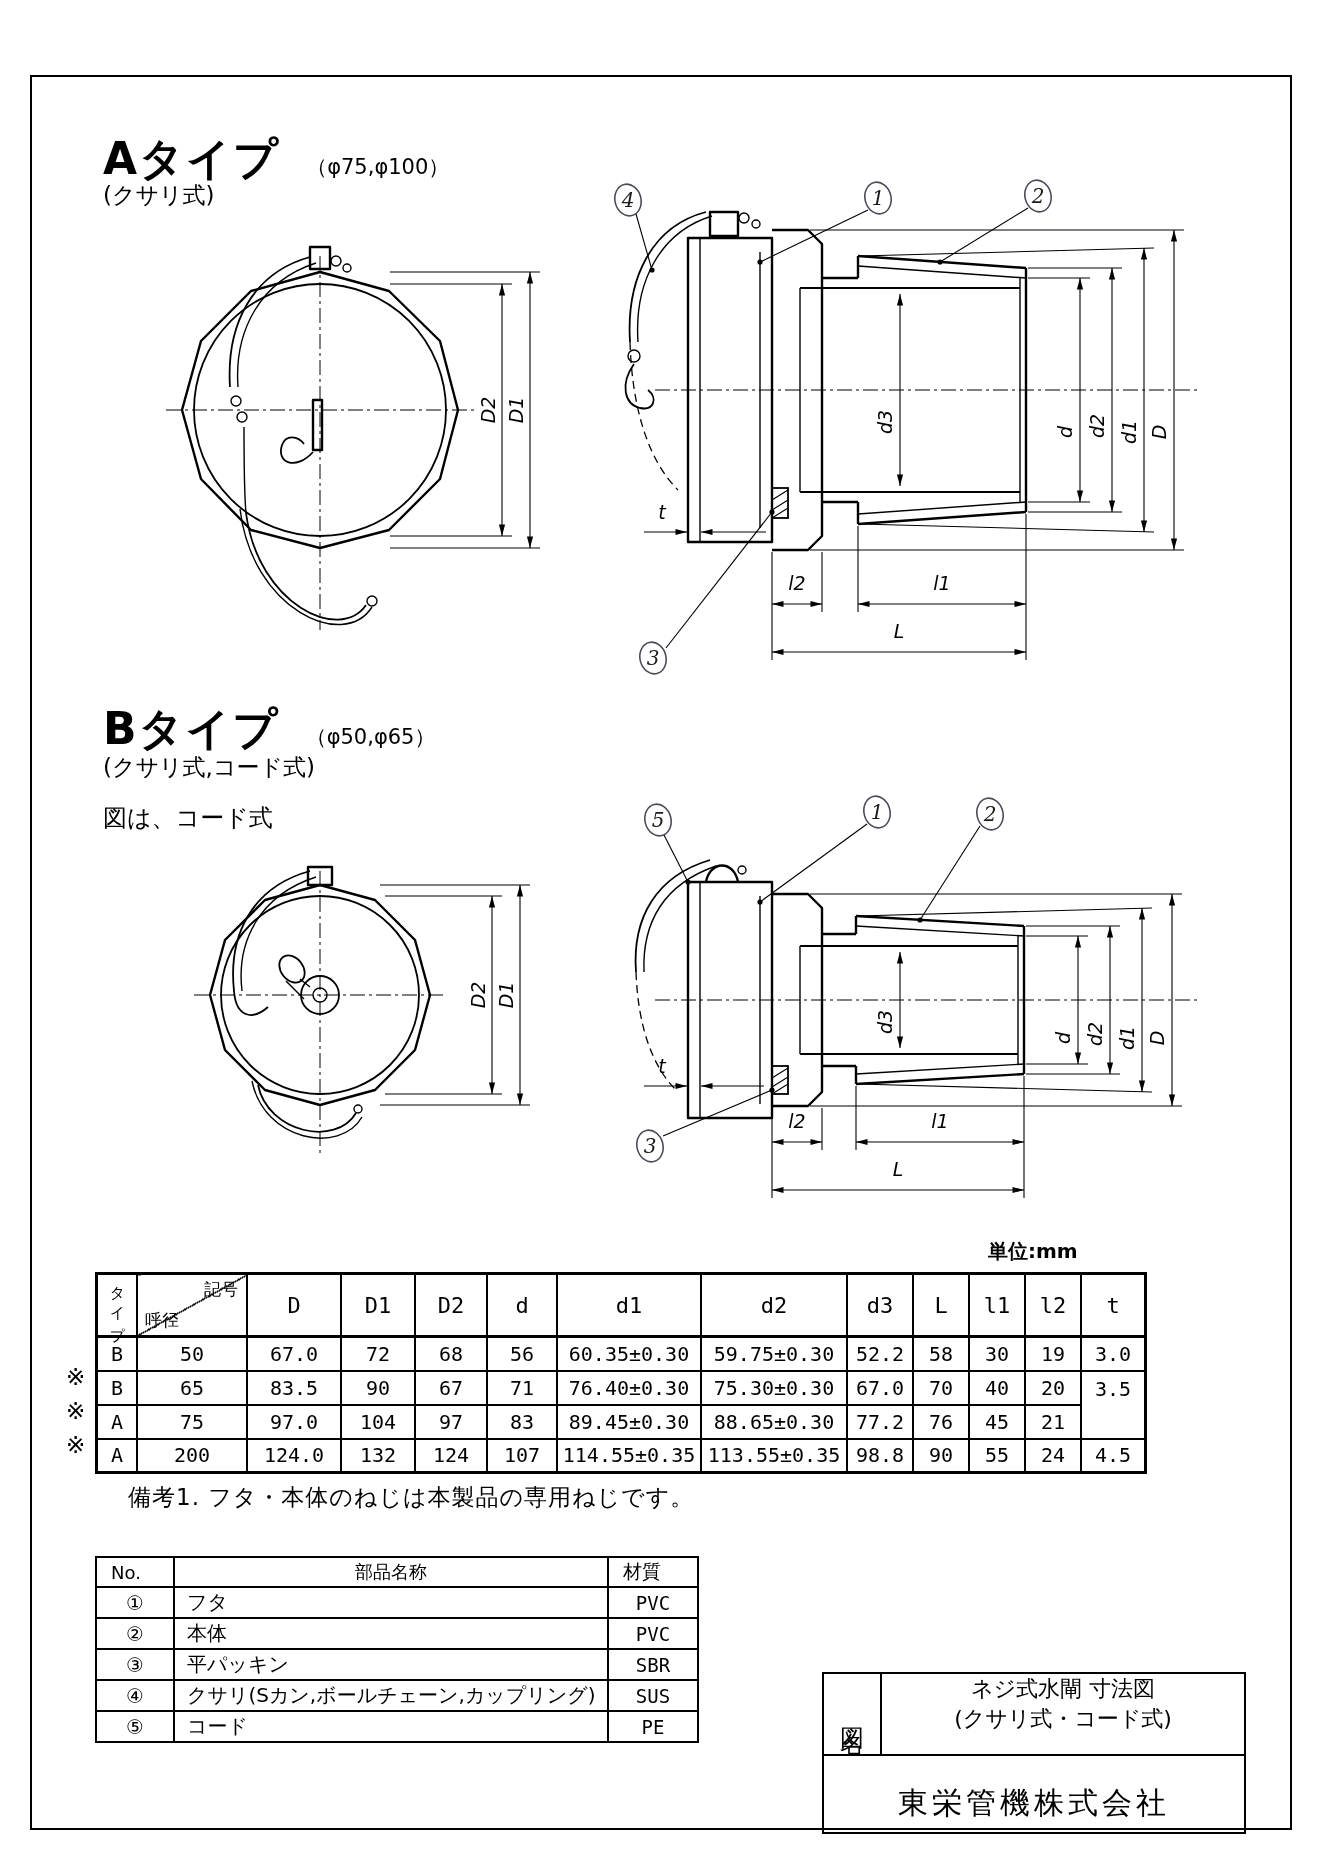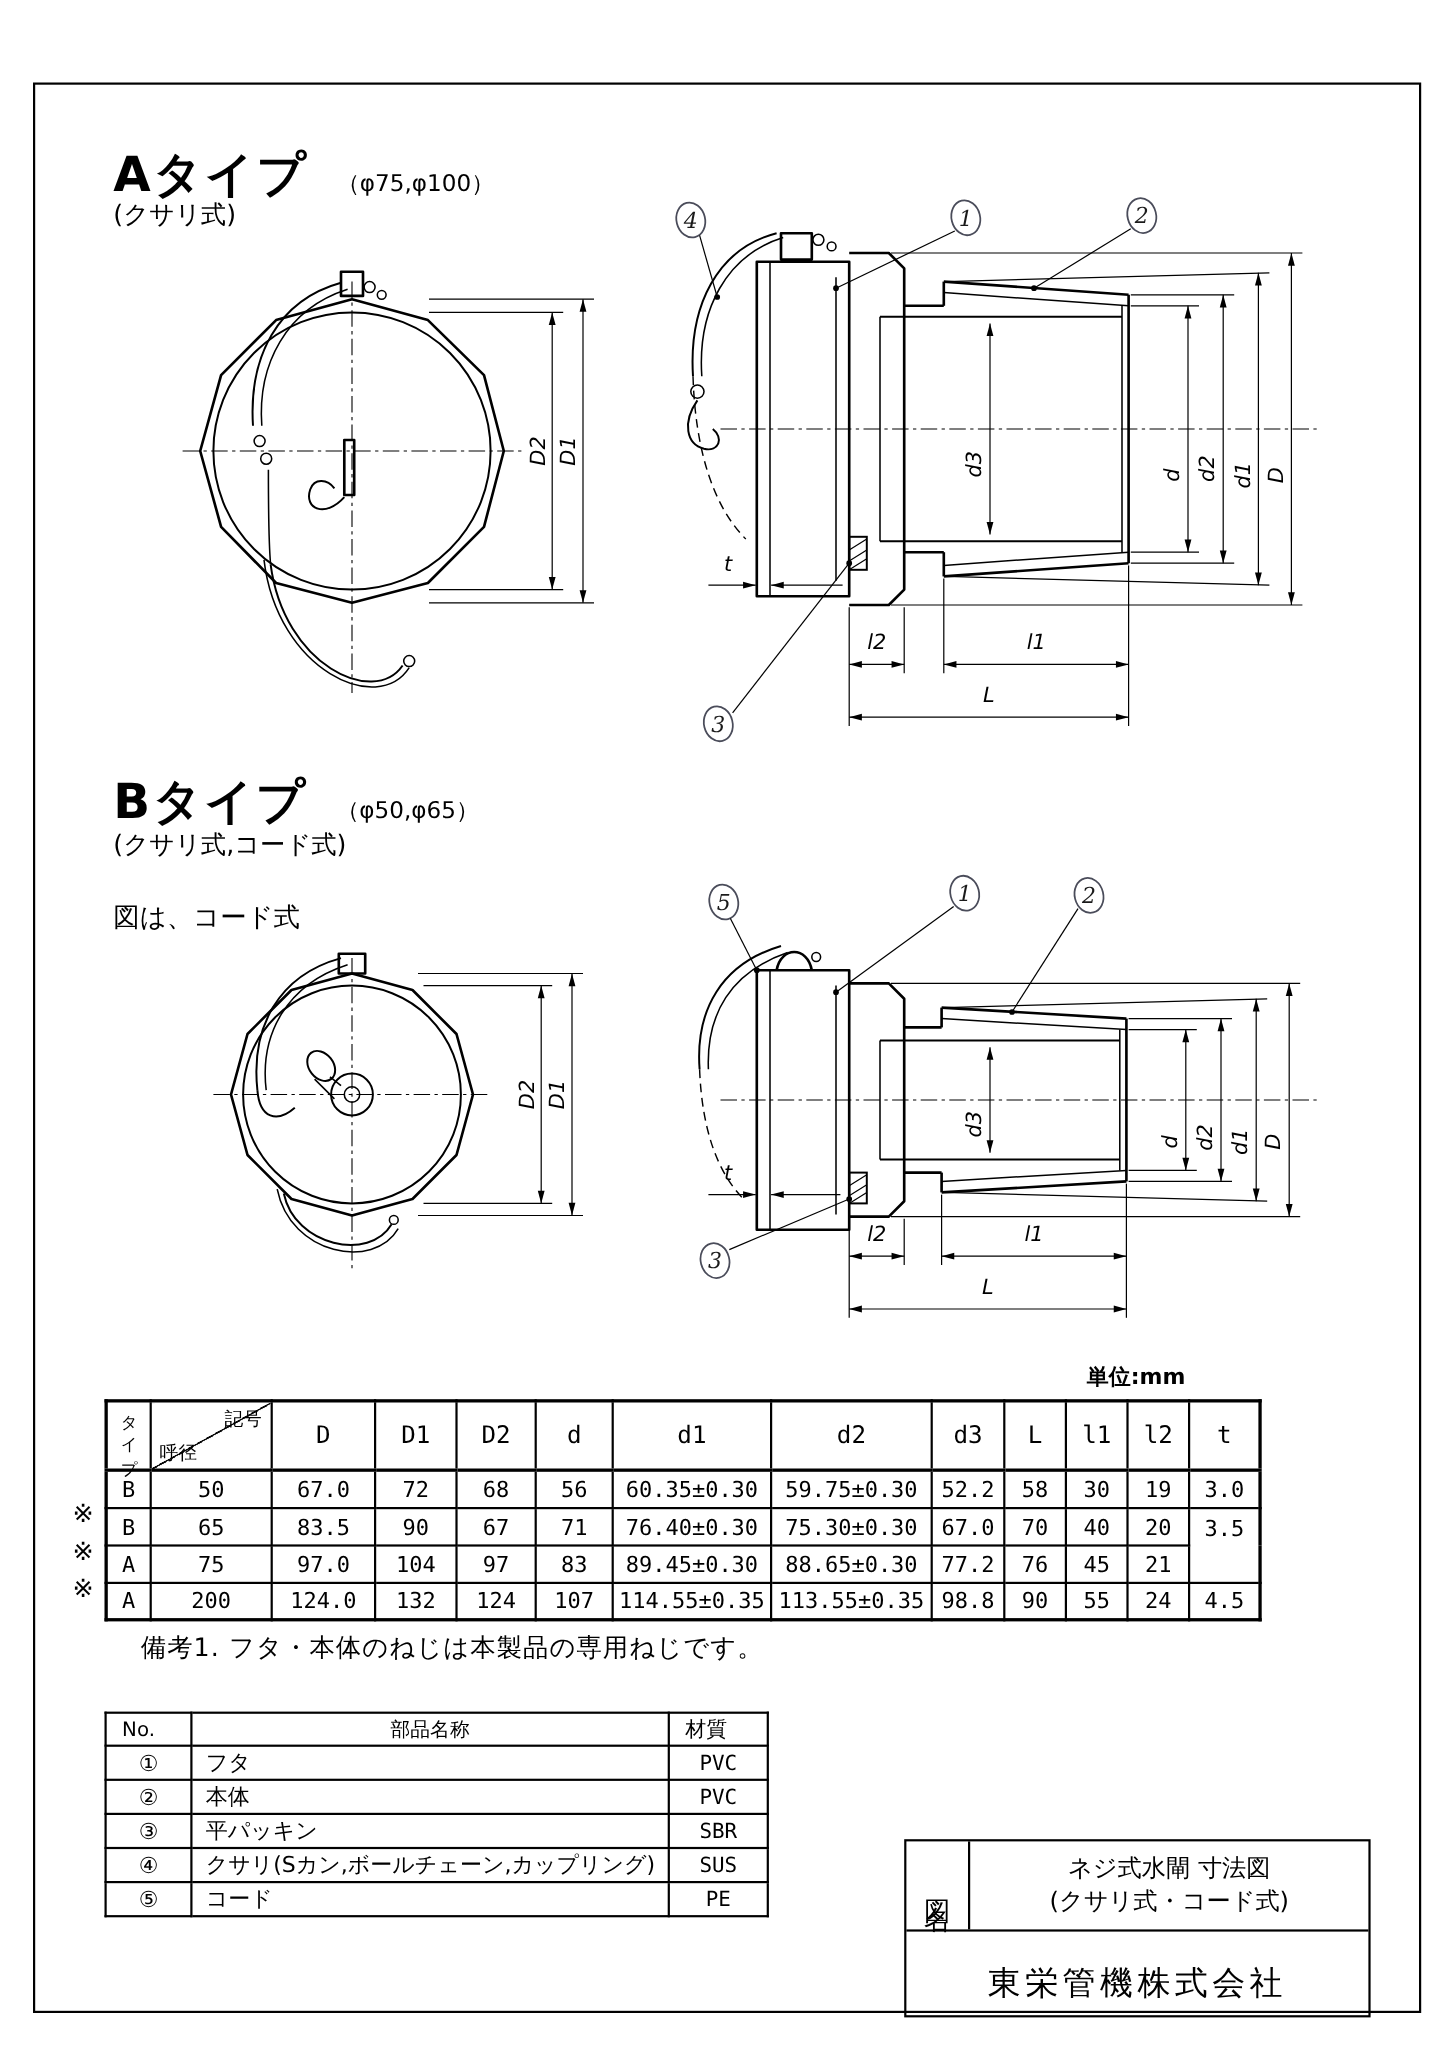--- a/index.html
+++ b/index.html
@@ -58,21 +58,21 @@
   #parttab td{font-size:20px;}
   .p-no{width:62px;text-align:center;}
   .p-name{width:420px;text-align:left;padding-left:12px !important;}
   .p-mat{width:74px;text-align:center;font-family:"DejaVu Sans Mono",monospace;font-size:19px !important;}
 
   
   #tblock{position:absolute;left:822px;top:1672px;width:420px;height:158px;border:2px solid #000;}
   #tblock .row1{display:flex;height:82px;border-bottom:2px solid #000;box-sizing:border-box;}
   #tblock .lbl{width:56px;border-right:2px solid #000;display:flex;align-items:center;justify-content:center;}
   #tblock .lbl span{writing-mode:vertical-rl;font-size:24px;letter-spacing:6px;}
-  #tblock .ttl{flex:1;display:flex;flex-direction:column;align-items:center;justify-content:center;font-size:22px;line-height:30px;}
+  #tblock .ttl{flex:1;display:flex;flex-direction:column;align-items:center;justify-content:flex-start;font-size:22px;line-height:30px;}
   #tblock .row2{height:94px;display:flex;align-items:center;justify-content:center;font-size:30px;letter-spacing:4px;}
 </style>
 </head>
 <body>
 
 <div id="page">
   <div id="frame"></div>
 
   
   <svg width="0" height="0">
@@ -228,21 +228,21 @@
         <circle class="dot" cx="212" cy="352" r="2.6"></circle>
     </g>
   </svg>
 
   
   <div class="abs sec-title" style="left:103px;top:700px;">
     <span class="big">Bタイプ</span>
     <span class="small">（φ50,φ65）</span>
   </div>
   <div class="abs sub-note" style="left:103px;top:752px;">(クサリ式,コード式)</div>
-  <div class="abs caption" style="left:103px;top:802px;margin-top:16px;">図は、コード式</div>
+  <div class="abs caption" style="left:103px;top:802px;">図は、コード式</div>
 
   
   <svg class="abs" style="left:140px;top:855px;" width="420" height="305" viewBox="0 0 420 305">
     <line class="cl" x1="54" y1="140" x2="306" y2="140"></line>
     <line class="cl" x1="180" y1="16" x2="180" y2="298"></line>
     <polygon class="ol" points="290,140 275,195 235,235 180,250 125,235 85,195 70,140 85,85 125,45 180,30 235,45 275,85"></polygon>
     <circle class="m1" cx="180" cy="140" r="99"></circle>
     <rect class="ol" x="168" y="12" width="24" height="18"></rect>
     <g>
       <path class="m1" d="M170,16 C112,32 88,80 94,136"></path>

